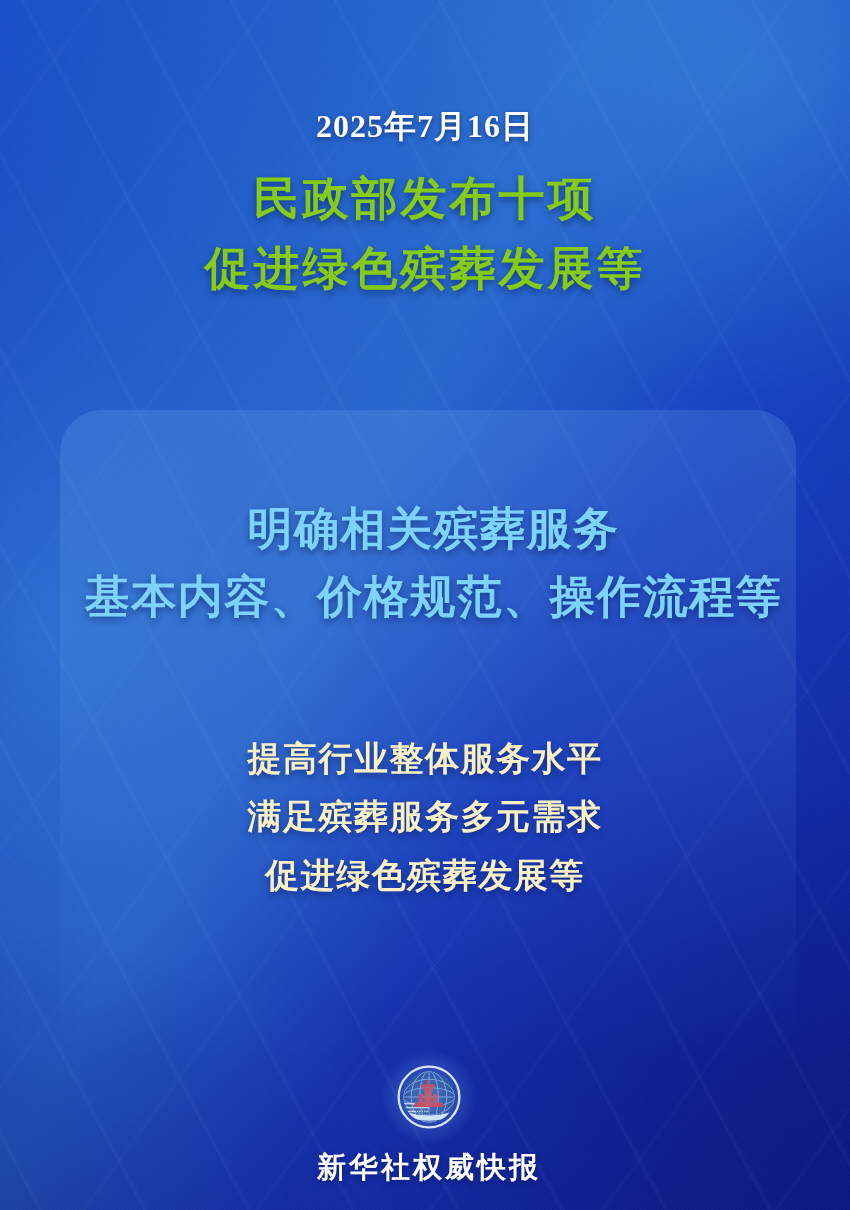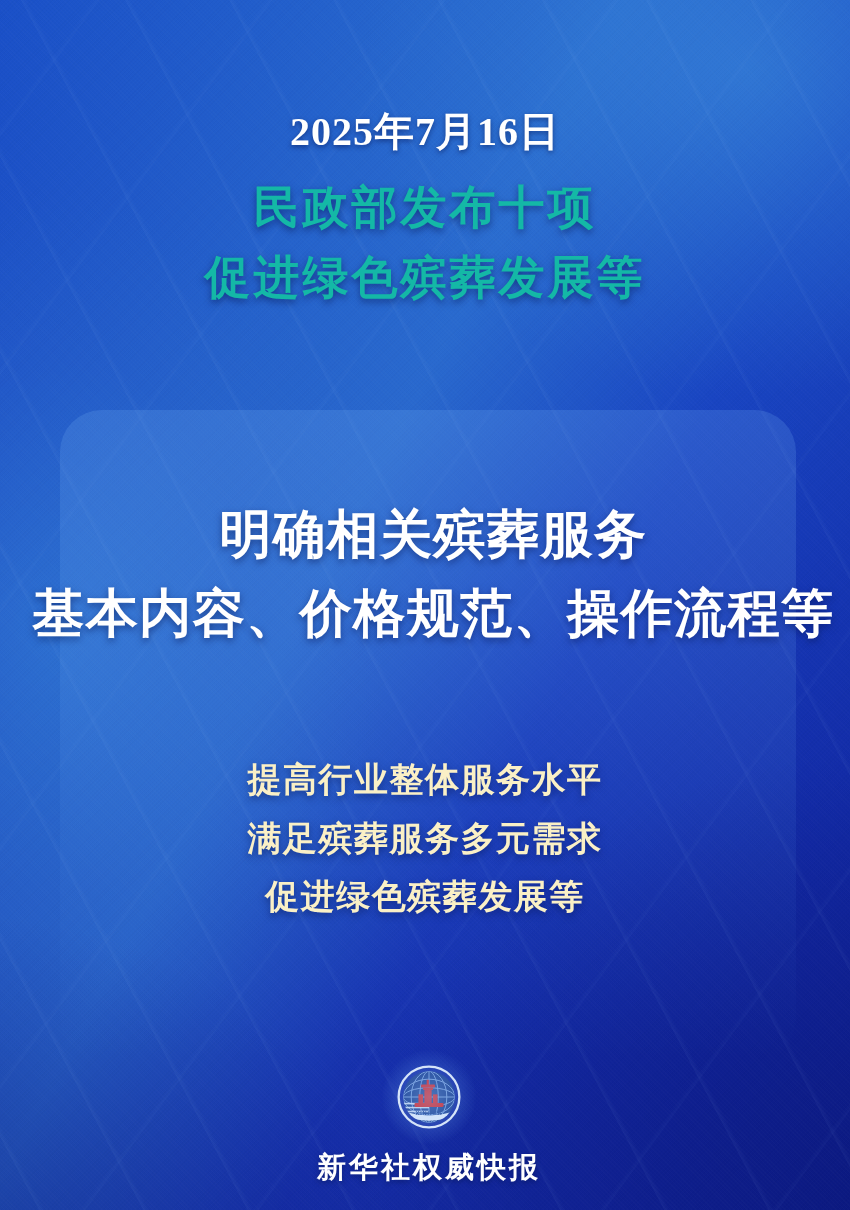--- a/index.html
+++ b/index.html
@@ -101,33 +101,33 @@
     top: 0;
     left: 0;
     right: 0;
     padding-top: 108px;
     text-align: center;
     z-index: 5;
   }
   .date-line {
     font-family: "Liberation Serif", "DejaVu Serif", serif;
     font-weight: bold;
-    font-size: 40px;
+    font-size: 32px;
     line-height: 1.18;
     letter-spacing: 1px;
     color: #ffffff;
     text-shadow: 0 2px 5px rgba(6,20,80,0.55);
   }
   .title-line {
     font-family: "Liberation Serif", "DejaVu Serif", serif;
     font-weight: bold;
     font-size: 46px;
     line-height: 1.52;
     letter-spacing: 3px;
-    color: #14b8a6;
+    color: #84cc16;
     text-shadow: 0 3px 7px rgba(6,20,80,0.55);
   }
   .title-line.first { margin-top: 18px; }
 
   
   .panel {
     position: absolute;
     left: 60px;
     top: 410px;
     width: 736px;
@@ -156,23 +156,23 @@
   .group-intro { padding-top: 85px; }
   .group-effects { padding-top: 98px; }
 
   .copy-line {
     font-family: "Liberation Serif", "DejaVu Serif", serif;
     font-weight: bold;
     letter-spacing: 1.5px;
     text-shadow: 0 3px 7px rgba(6,20,80,0.5);
   }
   .copy-line.cream {
-    font-size: 52px;
+    font-size: 45px;
     line-height: 1.52;
-    color: #ffffff;
+    color: #7dd3fc;
     margin-left: 17px;
   }
   .copy-line.yellow {
     font-size: 34px;
     line-height: 1.72;
     color: #faf0c6;
   }
 
   
   .footer {

